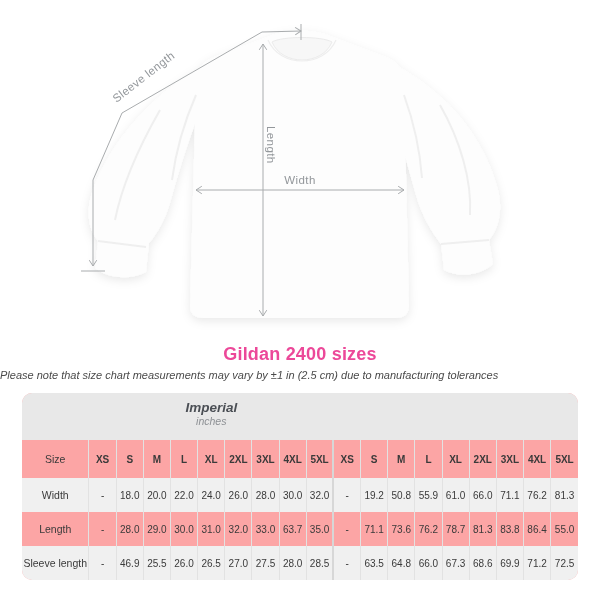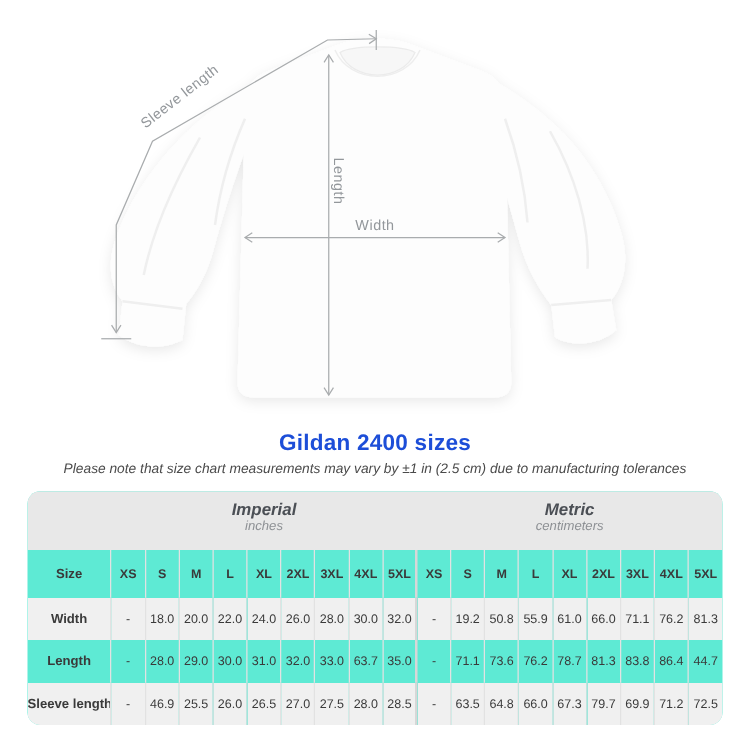--- a/index.html
+++ b/index.html
@@ -3,41 +3,41 @@
 <meta charset="utf-8">
 <style>
   html,body{margin:0;padding:0;background:#ffffff;font-family:"Liberation Sans", sans-serif;}
   .stage{position:relative;width:600px;height:600px;background:#fff;overflow:hidden;}
 
   
   .illustration{position:absolute;left:0;top:0;width:600px;height:340px;}
 
   
   .chart-title{position:absolute;left:0;top:344px;width:100%;text-align:center;
-    font-size:18px;font-weight:bold;color:#1d4ed8;letter-spacing:.2px;}
-  .chart-subtitle{position:absolute;left:0;top:369px;width:100%;text-align:center;
+    font-size:18px;font-weight:bold;color:#ec4899;letter-spacing:.2px;}
+  .chart-subtitle{position:absolute;left:0;top:369px;width:100%;
     font-size:11px;font-style:italic;color:#4a4a4a;}
 
   
   .table-wrap{position:absolute;left:22px;top:393px;width:556px;border-radius:10px;
-    overflow:hidden;background:#5eead4;}
+    overflow:hidden;background:#fca5a5;}
   .band{background:#e8e8e8;display:flex;height:47px;}
   .band-spacer{width:12.05%;}
   .band-sec{width:44%;text-align:center;padding-top:7px;}
   .band-name{font-style:italic;font-weight:bold;font-size:13.5px;color:#4b4f55;line-height:15px;}
   .band-unit{font-style:italic;font-size:10.5px;color:#8d9094;line-height:13px;}
 
   table.size-table{width:100%;border-collapse:collapse;table-layout:fixed;
     font-size:10px;color:#3a3a3a;}
   table.size-table td{text-align:center;height:34px;padding:0;border-left:1px solid #e2e2e2;
     overflow:hidden;white-space:nowrap;}
   table.size-table td:first-child{border-left:none;}
   table.size-table tr.hdr td{height:38px;}
   table.size-table td.bold{font-weight:bold;}
-  table.size-table td.lbl{font-weight:bold;font-size:10.5px;}
+  table.size-table td.lbl{font-weight:normal;font-size:10.5px;}
   table.size-table tr.stripe{background:#f0f0f0;}
   table.size-table td.secstart{border-left:2px solid #d7d7d7;}
 
   .mlabel{font-family:"Liberation Sans",sans-serif;font-size:11.5px;fill:#93979b;letter-spacing:.4px;}
 </style>
 </head>
 <body>
 
 <div class="stage">
 
@@ -91,24 +91,20 @@
 
   <div class="chart-title">Gildan 2400 sizes</div>
   <div class="chart-subtitle">Please note that size chart measurements may vary by ±1 in (2.5 cm) due to manufacturing tolerances</div>
 
   <div class="table-wrap">
     <div class="band">
       <div class="band-spacer"></div>
       <div class="band-sec">
         <div class="band-name">Imperial</div>
         <div class="band-unit">inches</div>
-      </div>
-      <div class="band-sec">
-        <div class="band-name">Metric</div>
-        <div class="band-unit">centimeters</div>
       </div>
     </div>
     <table class="size-table">
       <colgroup id="size-cols">
           <col style="width: 12.05%;">
           <col>
           <col>
           <col>
           <col>
           <col>
@@ -181,39 +177,39 @@
             <td>63.7</td>
             <td>35.0</td>
             <td class="secstart">-</td>
             <td>71.1</td>
             <td>73.6</td>
             <td>76.2</td>
             <td>78.7</td>
             <td>81.3</td>
             <td>83.8</td>
             <td>86.4</td>
-            <td>44.7</td>
+            <td>55.0</td>
           </tr>
           <tr class="stripe">
             <td class="lbl">Sleeve length</td>
             <td>-</td>
             <td>46.9</td>
             <td>25.5</td>
             <td>26.0</td>
             <td>26.5</td>
             <td>27.0</td>
             <td>27.5</td>
             <td>28.0</td>
             <td>28.5</td>
             <td class="secstart">-</td>
             <td>63.5</td>
             <td>64.8</td>
             <td>66.0</td>
             <td>67.3</td>
-            <td>79.7</td>
+            <td>68.6</td>
             <td>69.9</td>
             <td>71.2</td>
             <td>72.5</td>
           </tr>
         </tbody>
     </table>
   </div>
 
 </div>
 

